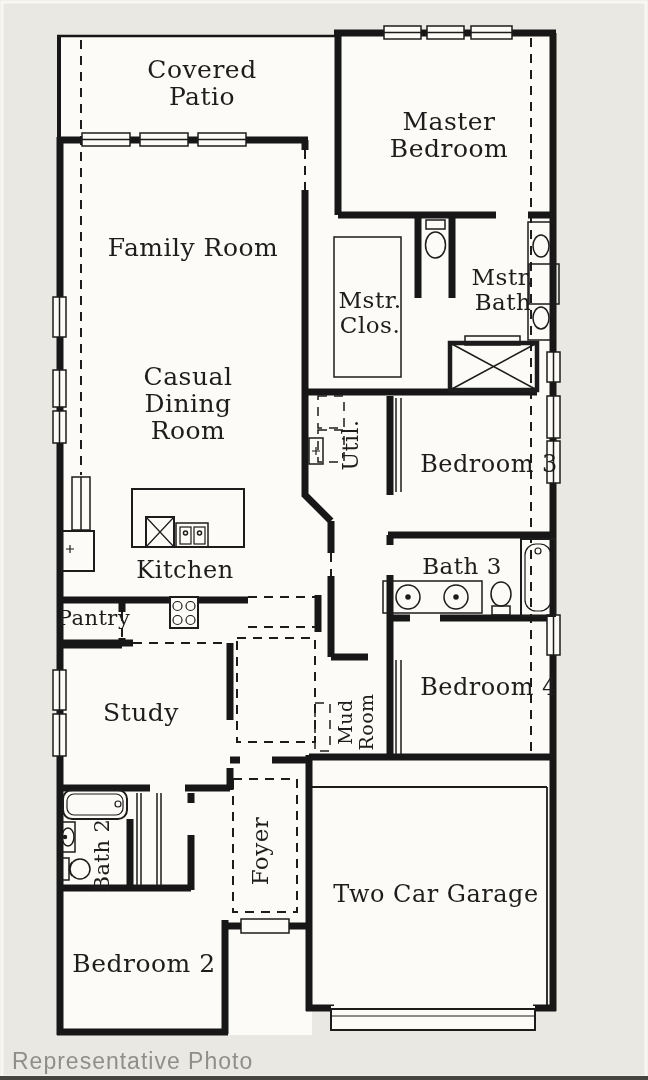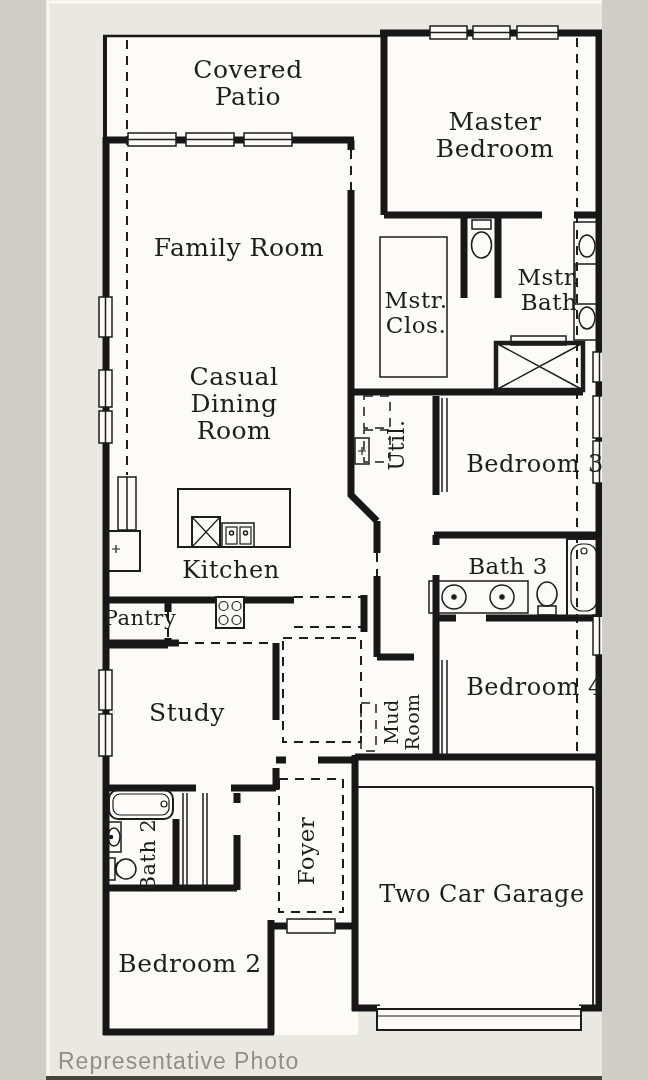--- a/index.html
+++ b/index.html
@@ -1,16 +1,16 @@
 <!DOCTYPE html>
 <html><head>
 <meta charset="utf-8">
 <style>
   html,body{margin:0;padding:0;background:#cfcdc7;}
-  #stage{position:relative;width:556px;height:1080px;margin:0 auto;overflow:hidden;
+  #stage{position:relative;width:648px;height:1080px;margin:0 auto;overflow:hidden;
          font-family:"DejaVu Serif","Liberation Serif",serif;}
   svg{display:block}
   text{user-select:none}
   .room-label{fill:#1d1d1d;letter-spacing:.5px}
   .caption{font-family:"Liberation Sans","DejaVu Sans",sans-serif;letter-spacing:1px}
 </style>
 </head>
 <body>
 
 <div id="stage">

